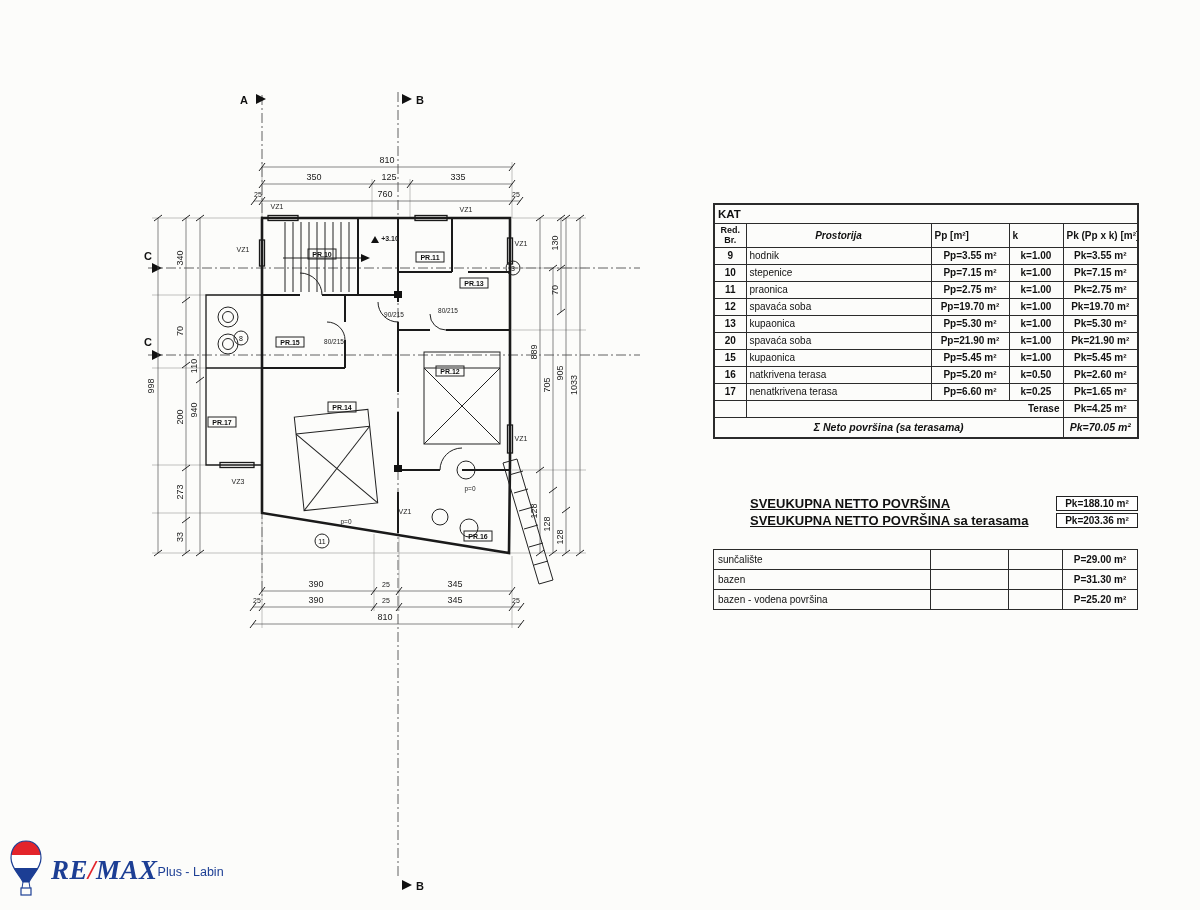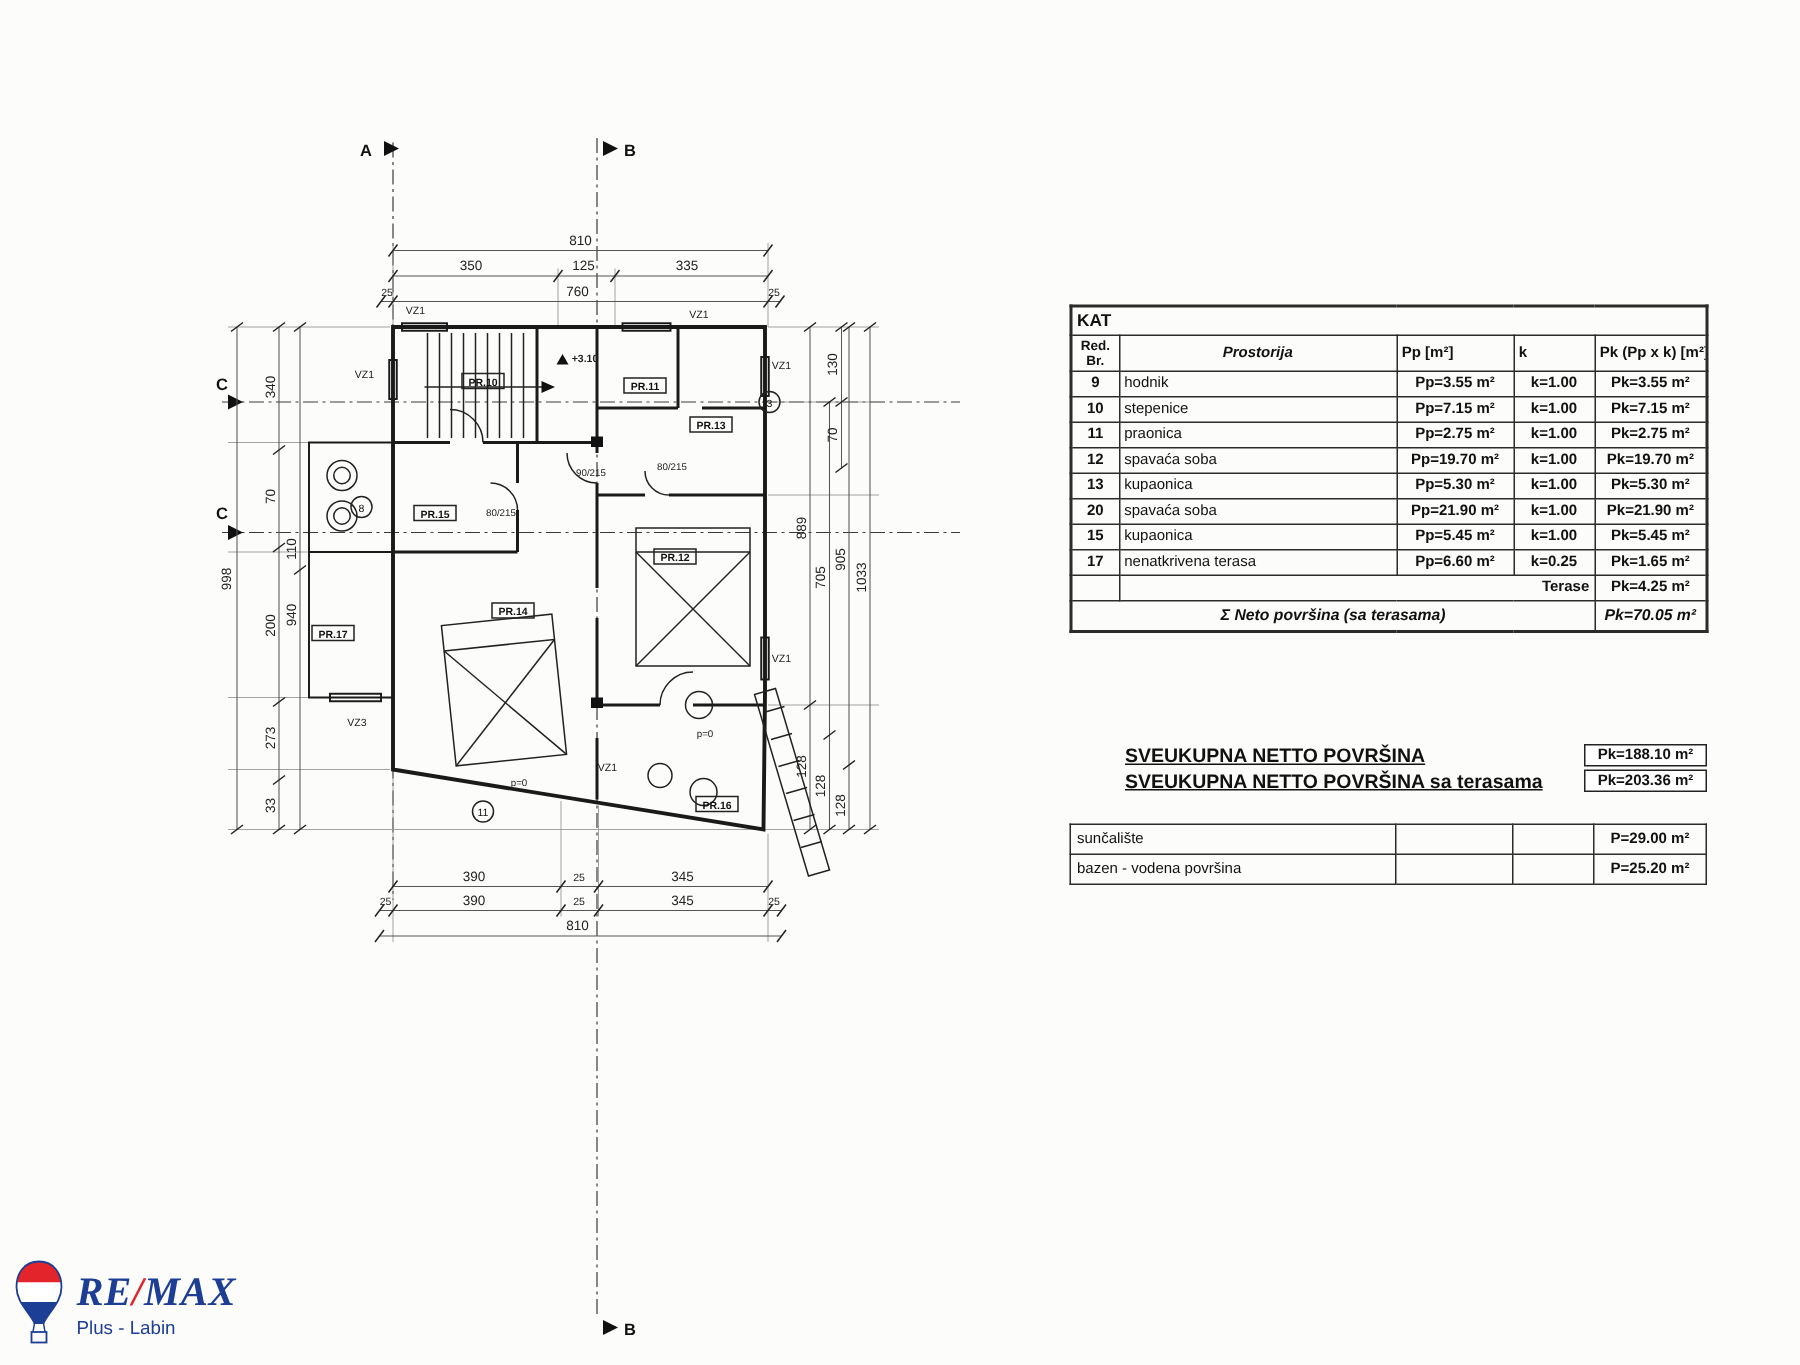--- a/index.html
+++ b/index.html
@@ -31,21 +31,21 @@
   .t-total td{height:17px;font-size:10.5px;}
   .pool-table{position:absolute;left:713px;top:549px;width:424px;border-collapse:collapse;font-size:10px;border:1.5px solid #2b2b2b;table-layout:fixed;}
   .pool-table td{border:1px solid #2b2b2b;padding:1px 4px;height:17px;white-space:nowrap;}
   
   .summary{position:absolute;left:750px;top:496px;width:388px;}
   .summary-row{display:flex;justify-content:space-between;align-items:center;margin-bottom:2px;}
   .s-label{font-weight:bold;font-size:13px;text-decoration:underline;}
   .s-value{border:1.5px solid #222;font-weight:bold;font-size:10px;min-width:70px;text-align:center;padding:1px 5px;background:#fff;}
   
   .logo{position:absolute;left:8px;bottom:10px;display:flex;align-items:center;gap:7px;}
-  .logo-textcol{display:flex;flex-direction:column;}
+  .logo-textcol{display:flex;flex-direction:row;align-items:center;}
   .logo-text{color:var(--logo-blue,#1c3e94);font-weight:bold;font-style:italic;font-size:27px;line-height:1;font-family:"Liberation Serif",serif;letter-spacing:0.5px;}
   .logo-slash{color:var(--logo-red,#e3242b);}
   .logo-sub{color:var(--logo-blue,#1c3e94);font-size:12.5px;margin-top:3px;font-family:"Liberation Sans",sans-serif;}
 </style>
 </head>
 <body>
 
 <div class="page">
 
   <svg class="plan-svg" width="700" height="910" viewBox="0 0 700 910">
@@ -325,20 +325,27 @@
           <td class="b c">Pk=21.90 m²</td>
         </tr>
       <tr>
           <td class="c b">15</td>
           <td>kupaonica</td>
           <td class="b c">Pp=5.45 m²</td>
           <td class="b c">k=1.00</td>
           <td class="b c">Pk=5.45 m²</td>
         </tr>
       <tr>
+          <td class="c b">16</td>
+          <td>natkrivena terasa</td>
+          <td class="b c">Pp=5.20 m²</td>
+          <td class="b c">k=0.50</td>
+          <td class="b c">Pk=2.60 m²</td>
+        </tr>
+      <tr>
           <td class="c b">17</td>
           <td>nenatkrivena terasa</td>
           <td class="b c">Pp=6.60 m²</td>
           <td class="b c">k=0.25</td>
           <td class="b c">Pk=1.65 m²</td>
         </tr>
       <tr>
           <td></td>
           <td colspan="3" class="r b">Terase</td>
           <td class="b c">Pk=4.25 m²</td>
@@ -367,20 +374,26 @@
         <col style="width:78px">
         <col style="width:54px">
         <col style="width:75px">
       </colgroup>
     <tbody>
       <tr>
           <td>sunčalište</td>
           <td></td>
           <td></td>
           <td class="b c">P=29.00 m²</td>
+        </tr>
+      <tr>
+          <td>bazen</td>
+          <td></td>
+          <td></td>
+          <td class="b c">P=31.30 m²</td>
         </tr>
       <tr>
           <td>bazen - vodena površina</td>
           <td></td>
           <td></td>
           <td class="b c">P=25.20 m²</td>
         </tr>
     </tbody>
   </table>
 

